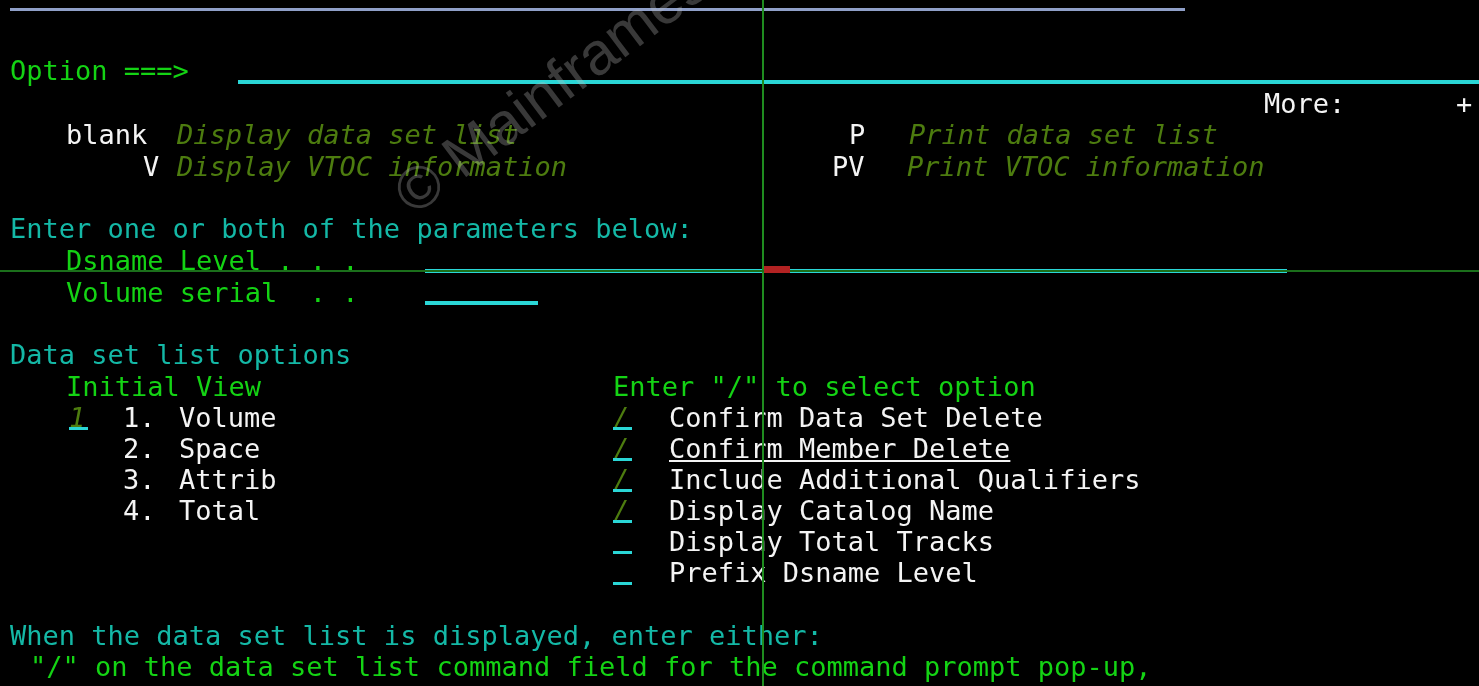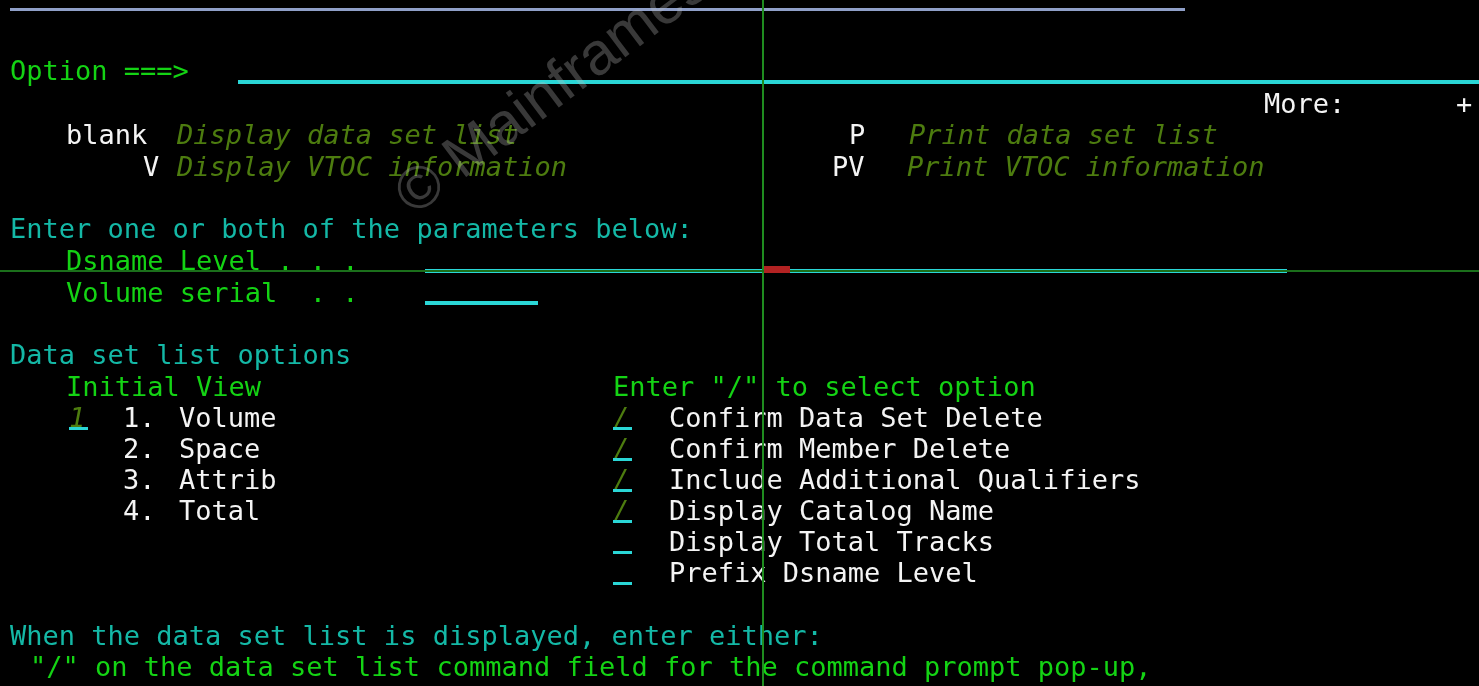--- a/index.html
+++ b/index.html
@@ -167,21 +167,21 @@
   <div class="row c-green" style="left:613px; top:371px;"><span>Enter "/" to select option</span></div>
 
   <div style="position:absolute; left:613px; top:402px;">
     <span class="row c-cyan" style="left:0; top:0;">/</span>
     <span class="row c-white" style="left:56px; top:0;">Confirm Data Set Delete</span>
   </div>
   <div class="field-underline" style="left:613px; top:427px; width:19px; height:3px;"></div>
 
   <div style="position:absolute; left:613px; top:433px;">
     <span class="row c-cyan" style="left:0; top:0;">/</span>
-    <span class="row c-white" style="left:56px; top:0;">Confirm Member Delete</span>
+    <span class="row c-white" style="left:56px; top:0;text-decoration:underline;">Confirm Member Delete</span>
   </div>
   <div class="field-underline" style="left:613px; top:458px; width:19px; height:3px;"></div>
 
   <div style="position:absolute; left:613px; top:464px;">
     <span class="row c-cyan" style="left:0; top:0;">/</span>
     <span class="row c-white" style="left:56px; top:0;">Include Additional Qualifiers</span>
   </div>
   <div class="field-underline" style="left:613px; top:489px; width:19px; height:3px;"></div>
 
   <div style="position:absolute; left:613px; top:495px;">

